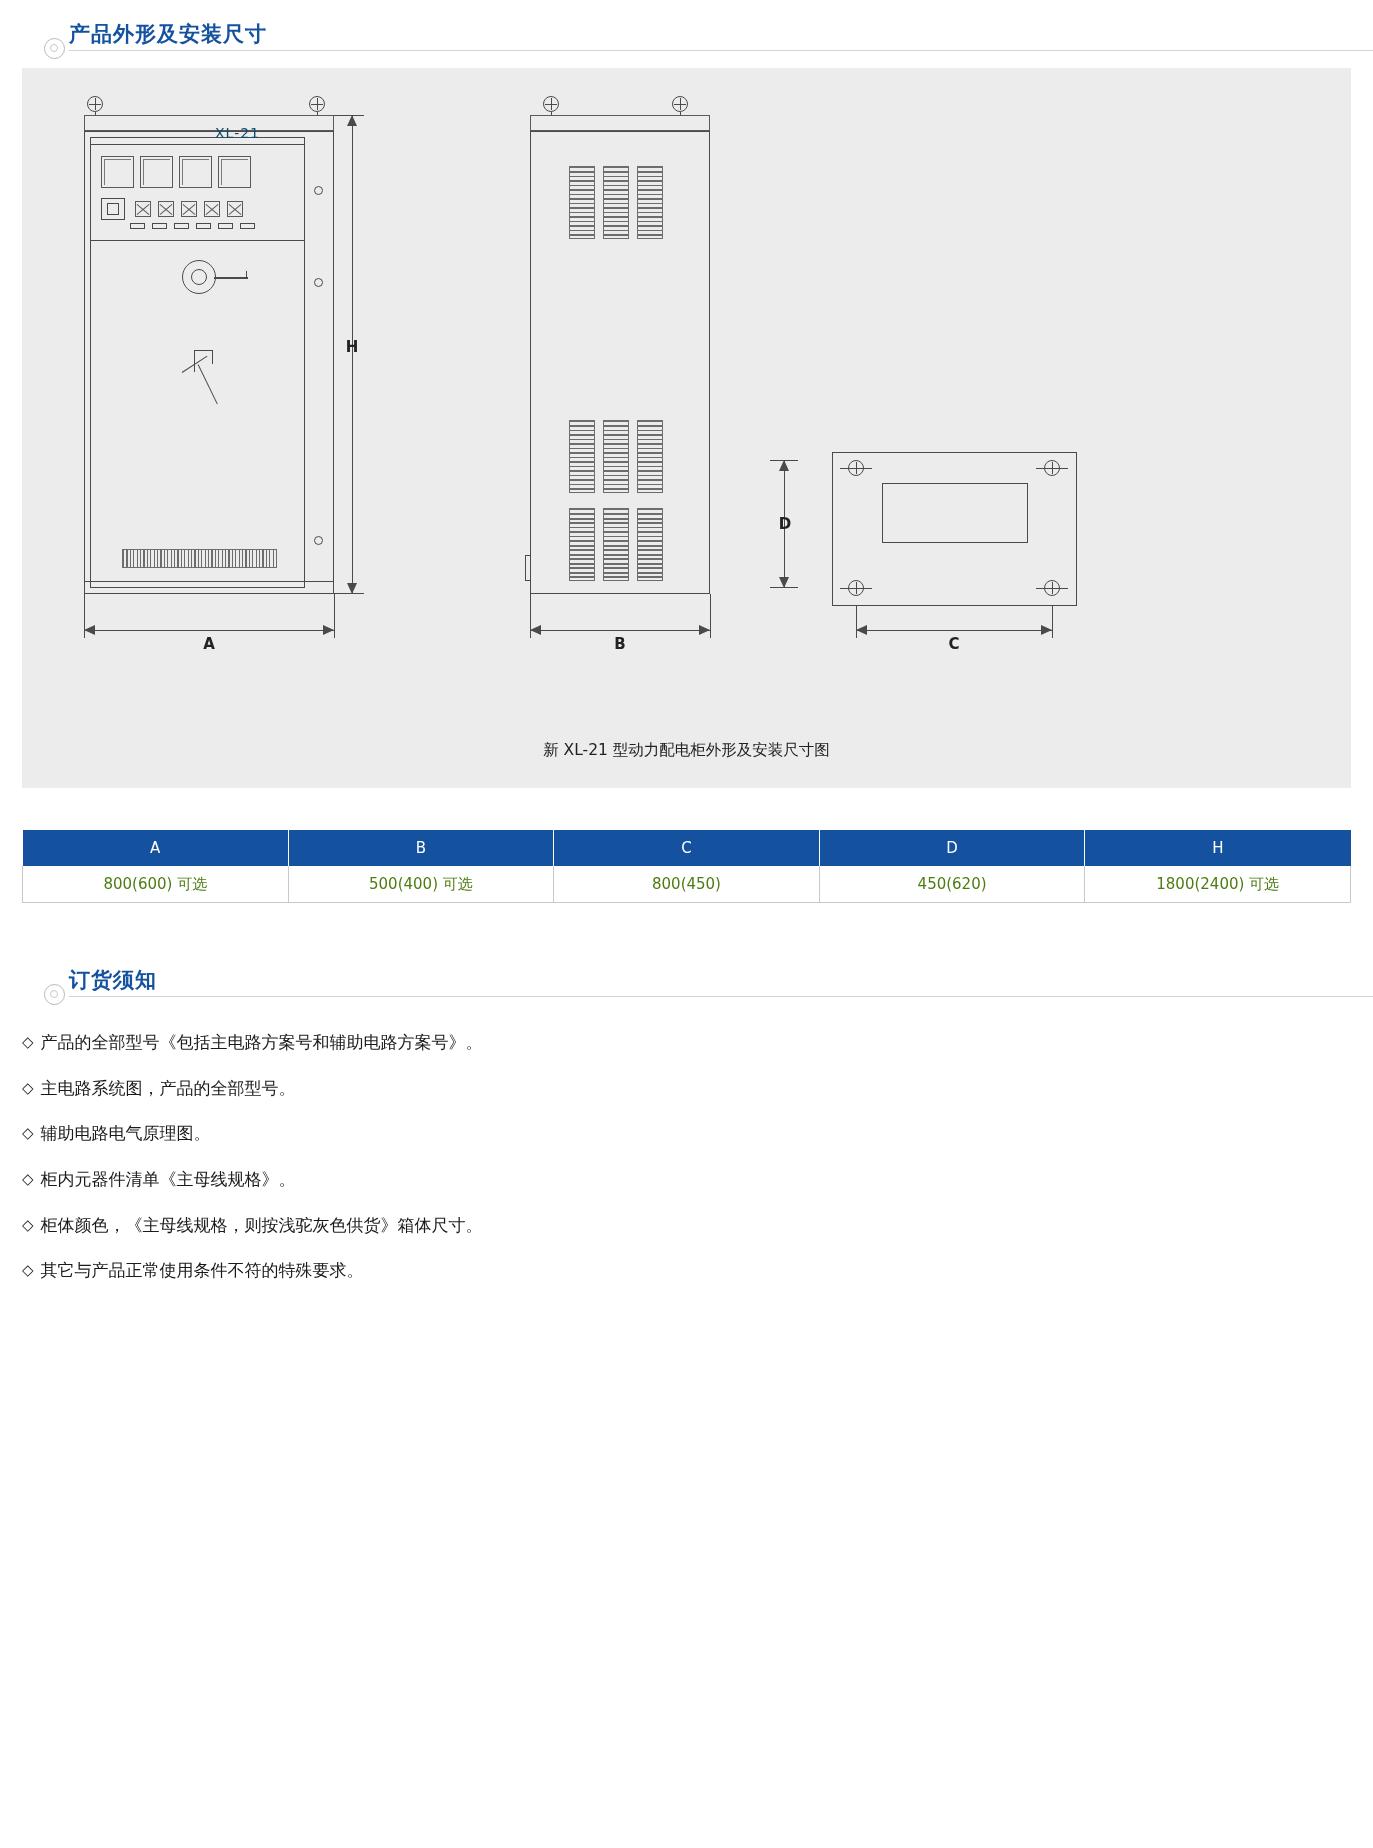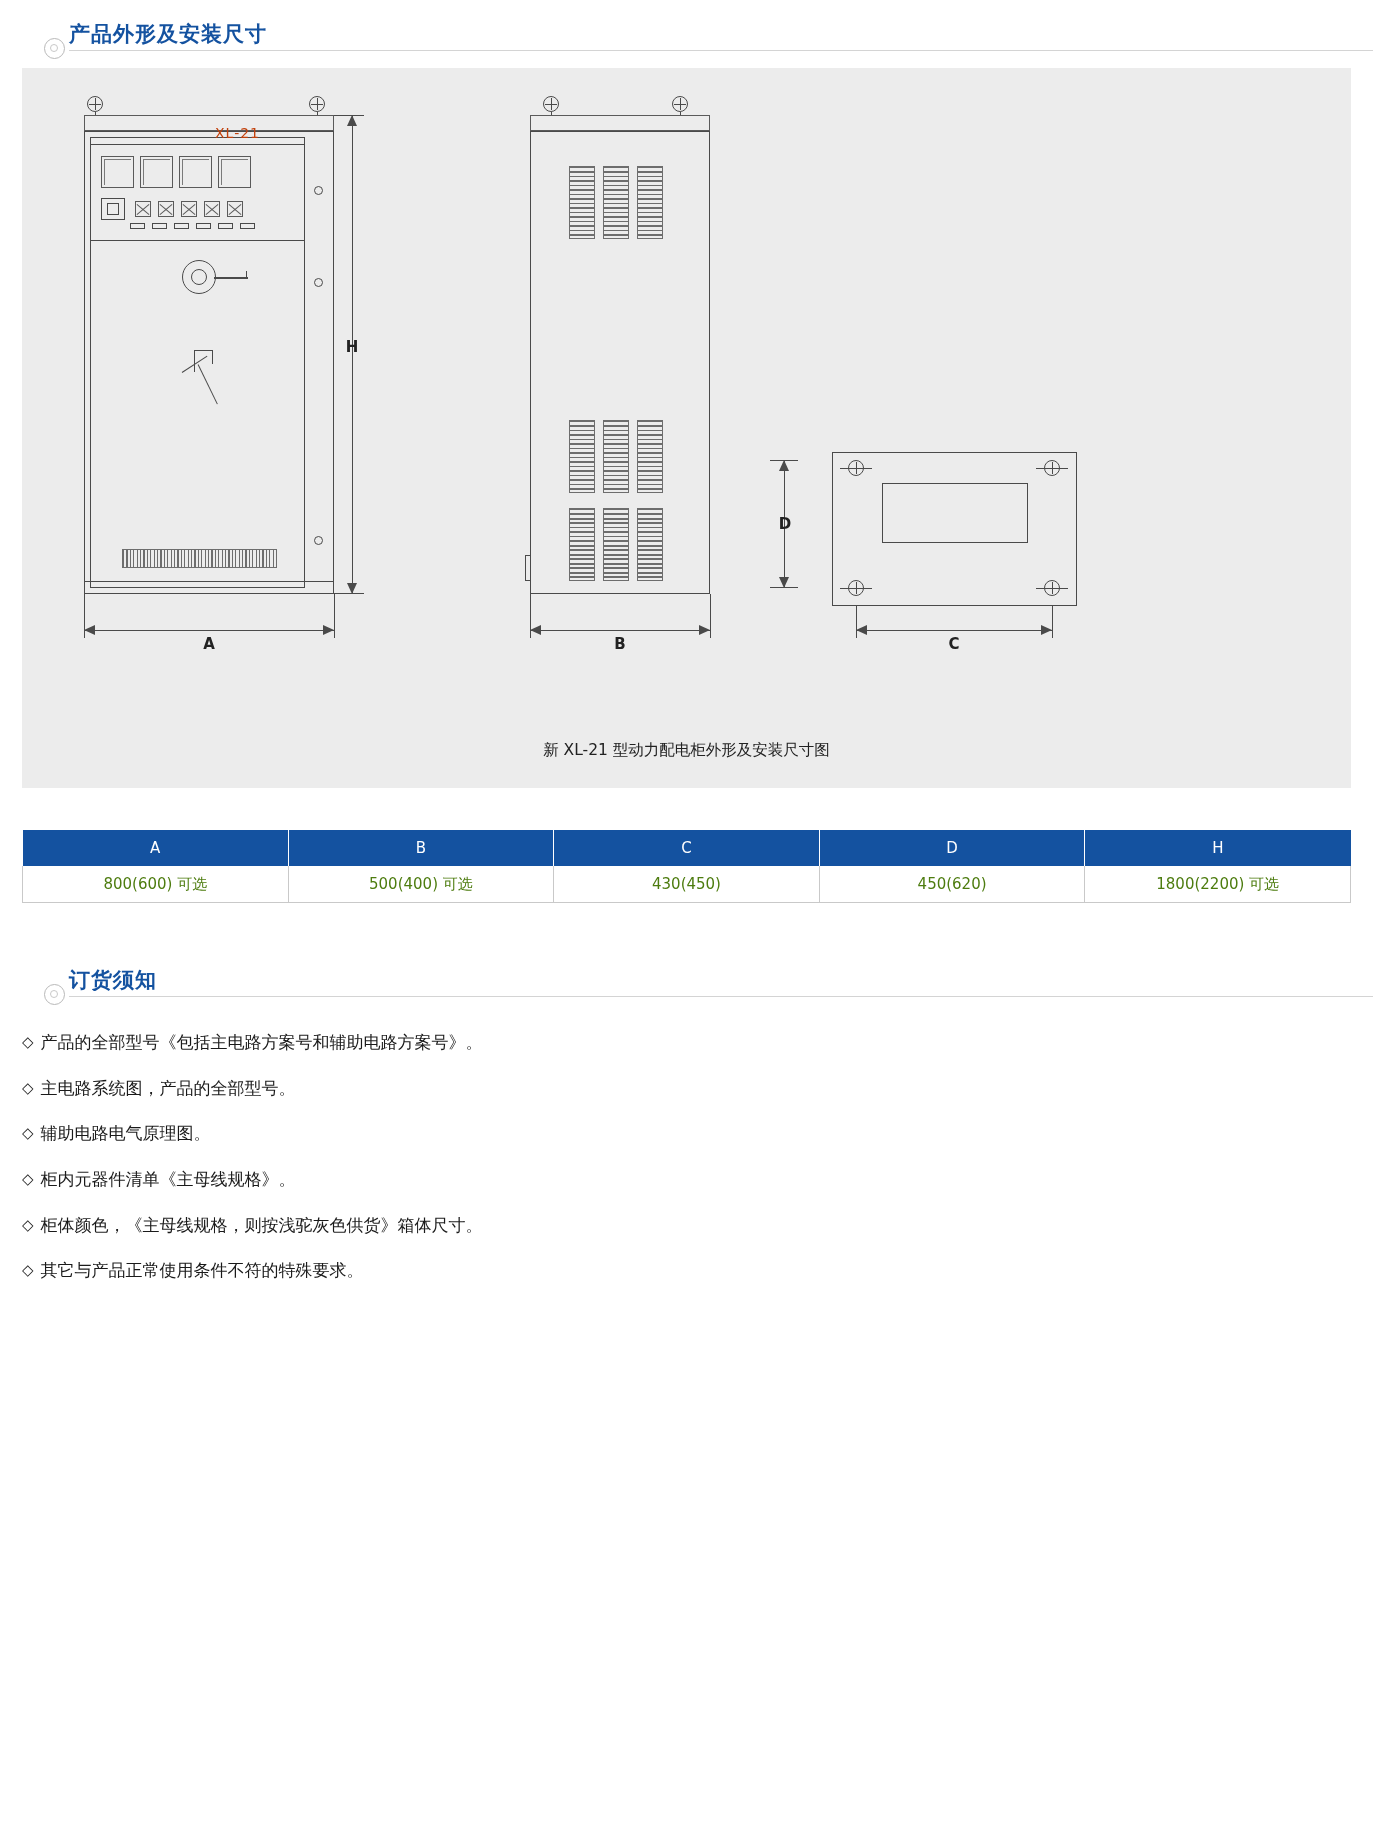--- a/index.html
+++ b/index.html
@@ -194,21 +194,21 @@
     position: absolute;
     left: -1px; right: -1px; top: 50%;
     height: 1px; background: #5a5a5a;
     transform-origin: center;
   }
   .xbox::before { transform: rotate(40deg); }
   .xbox::after  { transform: rotate(-40deg); }
   .model-label {
     position: absolute;
     font-size: 14px;
-    color: #c2410c;
+    color: #0c4a6e;
     letter-spacing: 1px;
   }
 
   
   .dim-table {
     position: absolute;
     left: 22px;
     top: 830px;
     width: 1329px;
     border-collapse: collapse;
@@ -416,23 +416,23 @@
         <th>B</th>
         <th>C</th>
         <th>D</th>
         <th>H</th>
       </tr>
     </thead>
     <tbody>
       <tr>
         <td>800(600) 可选</td>
         <td>500(400) 可选</td>
-        <td>430(450)</td>
+        <td>800(450)</td>
         <td>450(620)</td>
-        <td>1800(2200) 可选</td>
+        <td>1800(2400) 可选</td>
       </tr>
     </tbody>
   </table>
 
   <div class="section-head notes-head" style="left:22px; width:1329px;">
     <span class="ring"></span>
     <div class="title">订货须知</div>
     <div class="rule"></div>
   </div>
 

